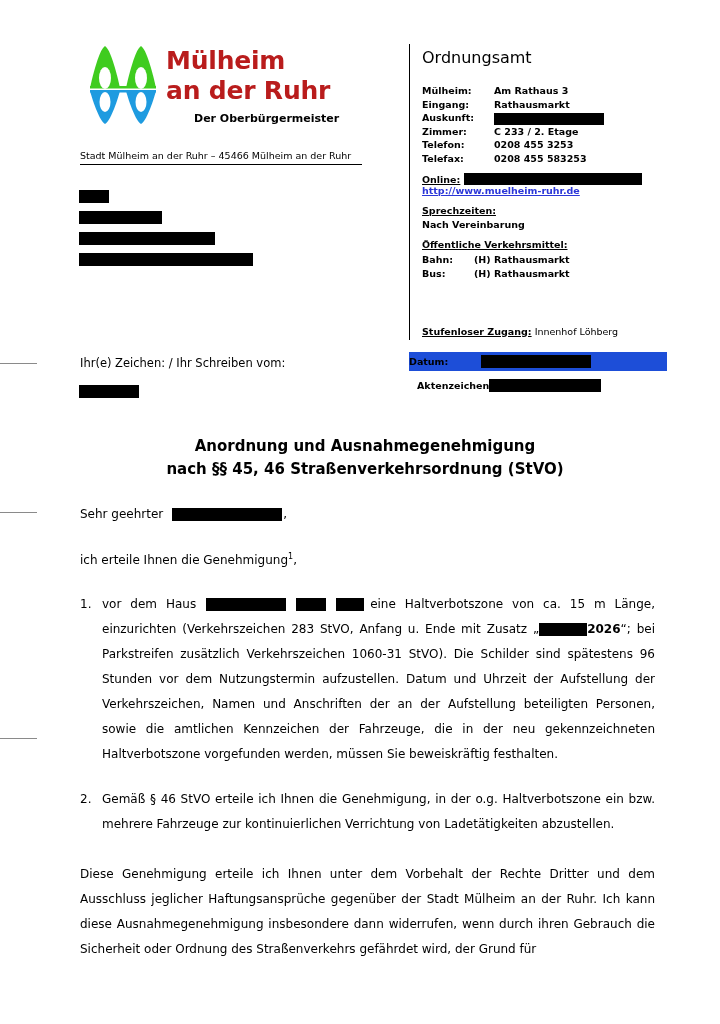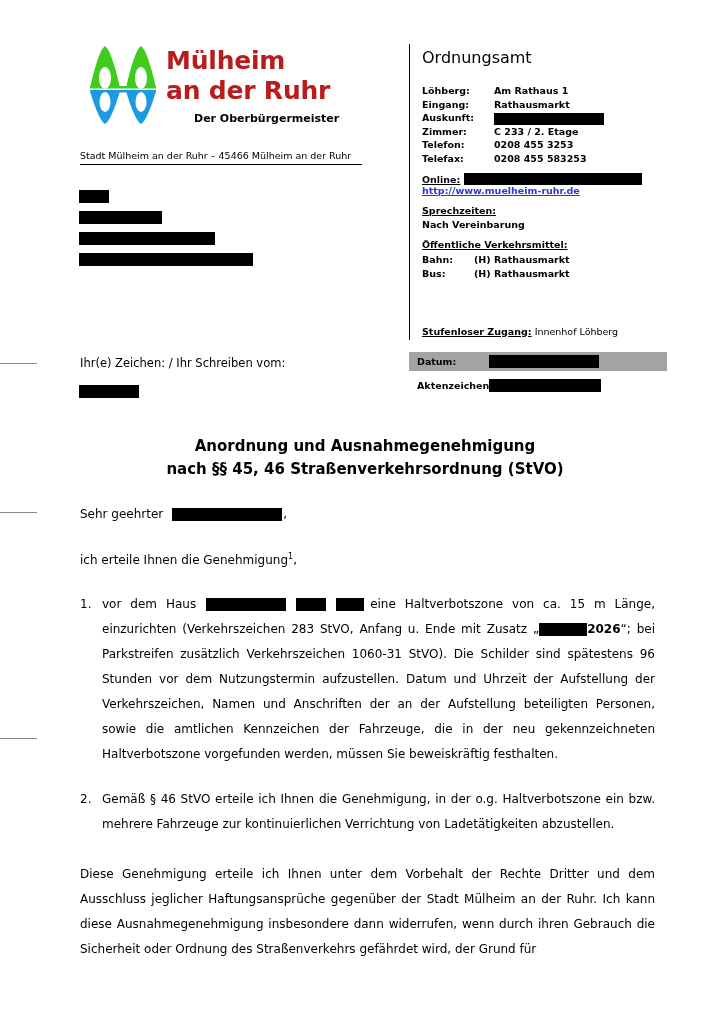--- a/index.html
+++ b/index.html
@@ -220,22 +220,22 @@
   .datum-box {
     position: absolute;
     left: 409px;
     top: 352px;
     width: 258px;
   }
   .datum-row {
     display: flex;
     align-items: center;
     height: 19px;
-    background: #a3a3a3;
-    padding-left: 8px;
+    background: #1d4ed8;
+    padding-left: 0;
     box-sizing: border-box;
   }
   .az-row {
     display: flex;
     align-items: center;
     height: 19px;
     padding-left: 8px;
     margin-top: 5px;
     box-sizing: border-box;
   }
@@ -361,22 +361,22 @@
 
   <div class="zeichen-label">Ihr(e) Zeichen: / Ihr Schreiben vom:</div>
   <div class="zeichen-redact"></div>
 
   <div class="info-box">
     <div class="info-title">Ordnungsamt</div>
 
     <table class="info-table">
       <tbody>
         <tr>
-          <td class="k">Löhberg:</td>
-          <td class="v">Am Rathaus 1</td>
+          <td class="k">Mülheim:</td>
+          <td class="v">Am Rathaus 3</td>
         </tr>
         <tr>
           <td class="k">Eingang:</td>
           <td class="v">Rathausmarkt</td>
         </tr>
         <tr>
           <td class="k">Auskunft:</td>
           <td class="v">
             <span class="redact" style="width:110px;height:12px;"></span>
           </td>

